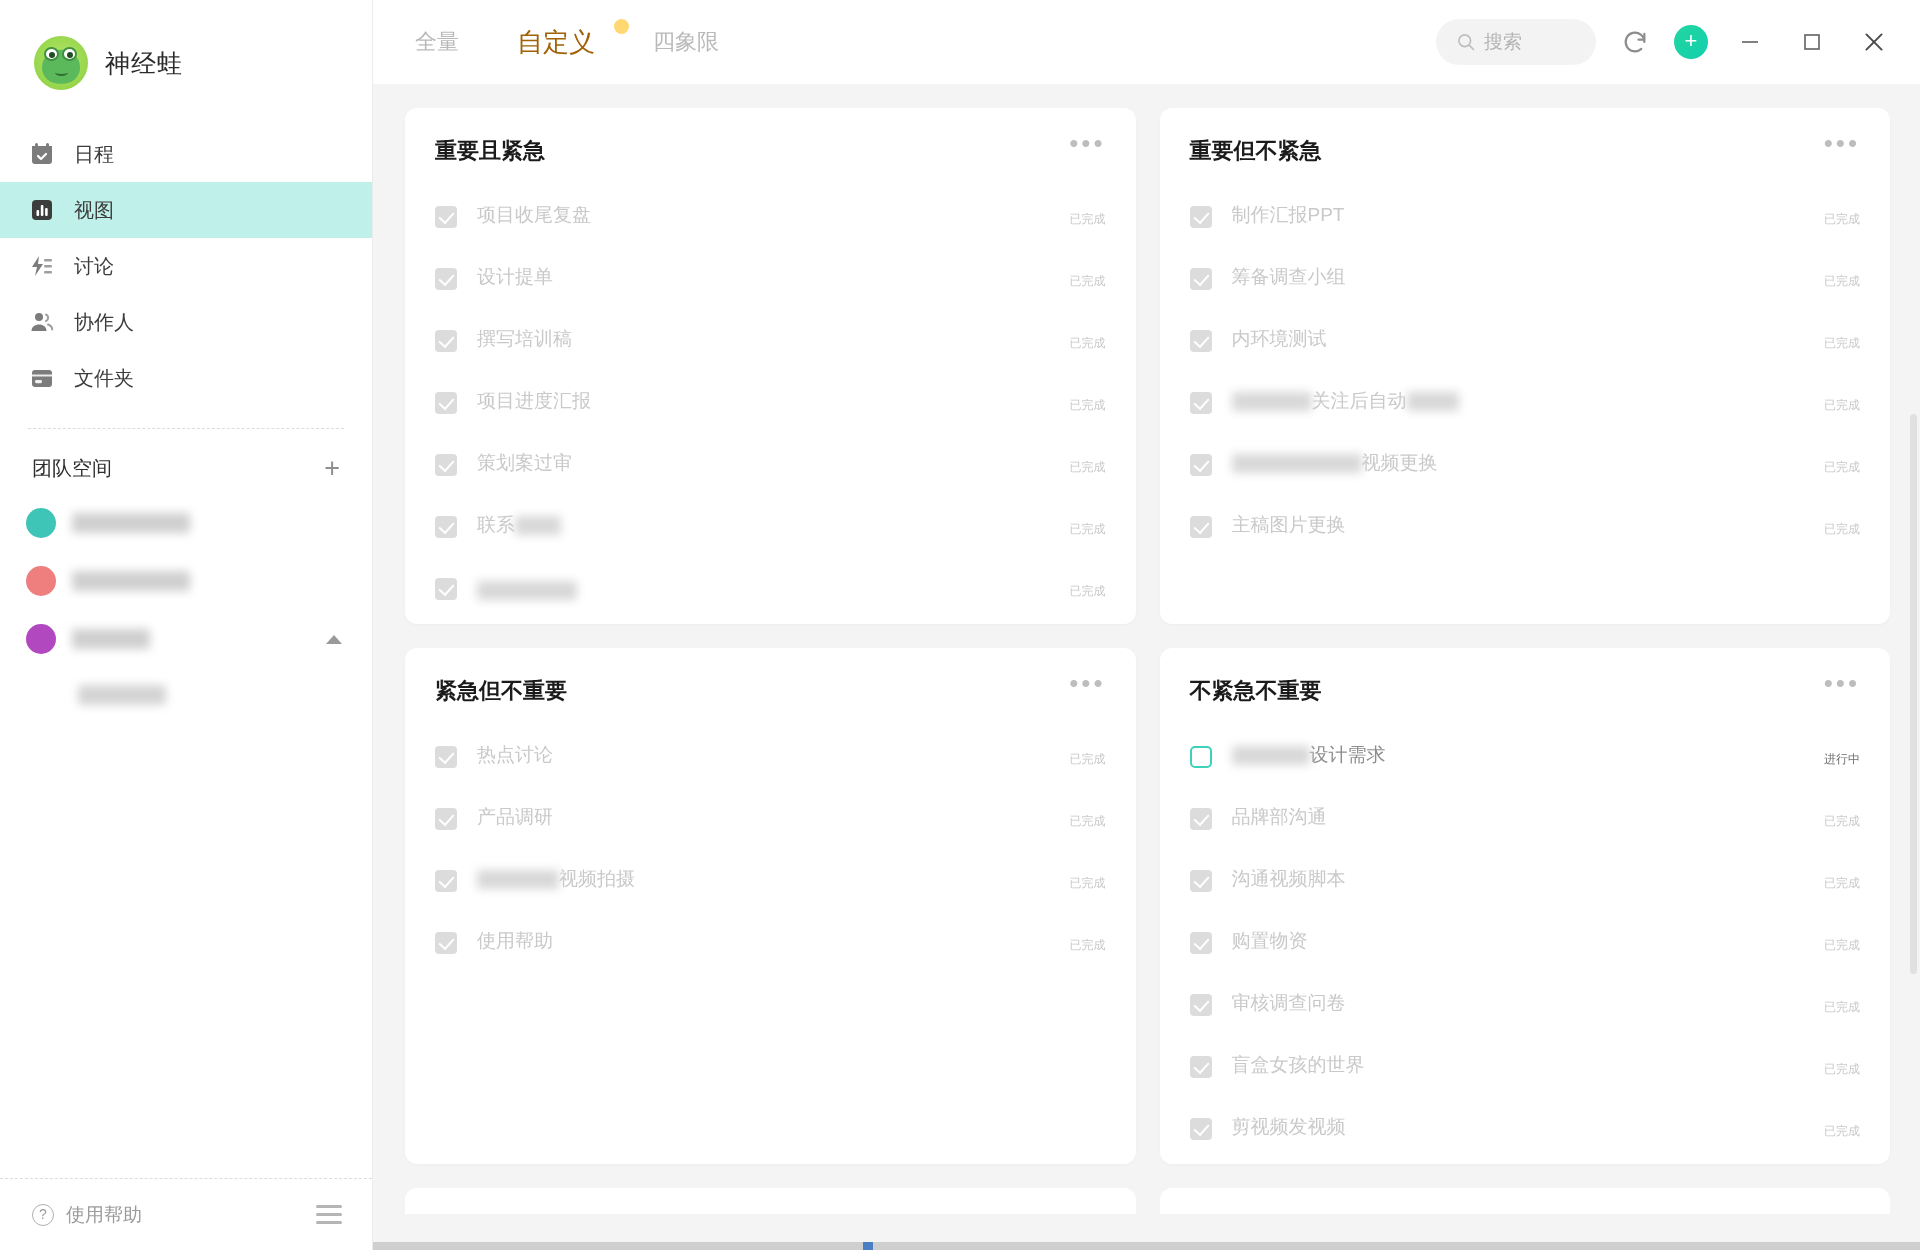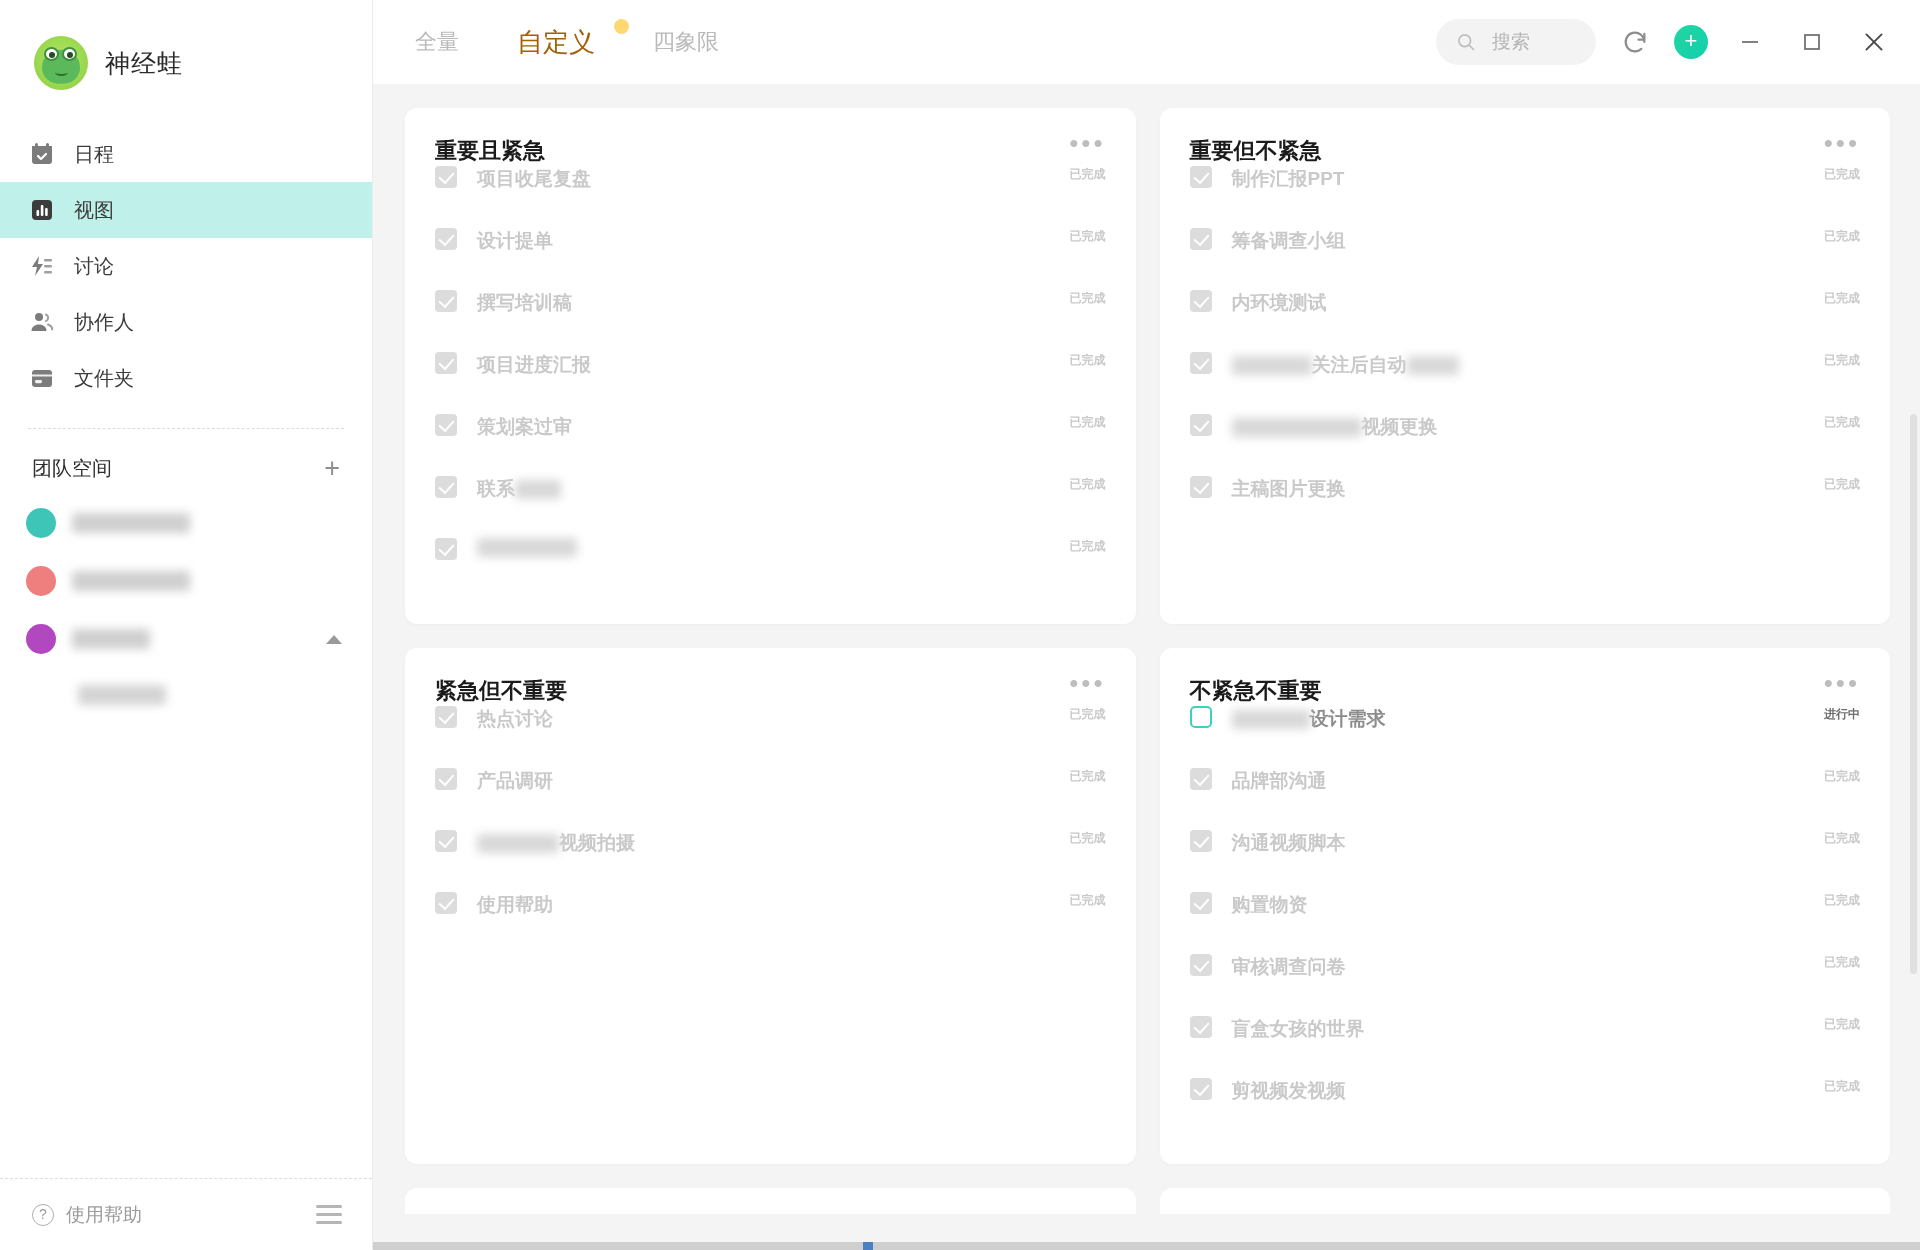--- a/index.html
+++ b/index.html
@@ -103,21 +103,21 @@
   .tab .dot-teal {
     position: absolute; right: -18px; bottom: -2px; width: 26px; height: 26px;
     border-radius: 50%; background: #7fe0d4; z-index: -1;
   }
   .tab .dot-yellow {
     position: absolute; right: -34px; top: -6px; width: 15px; height: 15px;
     border-radius: 50%; background: #ffd773;
   }
   .top-right { margin-left: auto; display: flex; align-items: center; gap: 22px; padding-right: 26px; }
   .searchbox {
-    display: flex; align-items: center; gap: 16px; width: 160px; height: 46px;
+    display: flex; align-items: center; gap: 8px; width: 160px; height: 46px;
     background: #f3f3f3; border-radius: 23px; padding: 0 20px; cursor: text;
   }
   .search-ph { color: #b4b4b4; font-size: 19px; }
   .icon-btn { width: 34px; height: 34px; cursor: pointer; display: flex; align-items: center; justify-content: center; }
   .add-btn {
     width: 34px; height: 34px; border-radius: 50%;
     background: linear-gradient(135deg,#23d6a0,#12cfae);
     color: #fff; font-size: 22px; line-height: 31px; text-align: center; cursor: pointer;
   }
   .win-btn { width: 40px; height: 40px; display: flex; align-items: center; justify-content: center; cursor: pointer; }
@@ -128,21 +128,21 @@
   }
   .grid { display: grid; grid-template-columns: 1fr 1fr; gap: 24px 24px; }
   .card {
     background: #ffffff; border-radius: 12px; padding: 28px 30px 24px 30px;
     box-shadow: 0 1px 3px rgba(0,0,0,0.03);
   }
   .card-head { display: flex; align-items: flex-start; justify-content: space-between; }
   .card-title { font-size: 22px; font-weight: bold; color: #1b1b1b; }
   .more { color: #bdbdbd; font-size: 26px; letter-spacing: 3px; line-height: 14px; cursor: pointer; }
 
-  .task { display: flex; align-items: flex-start; height: 62px; cursor: pointer; font-weight: bold; }
+  .task { display: flex; align-items: flex-end; height: 62px; cursor: pointer; }
   .cbx { width: 22px; height: 22px; flex: 0 0 22px; margin-right: 20px; }
   .cbx.done { border-radius: 4px; background: #dcdcdc; position: relative; }
   .cbx.done::after {
     content: ""; position: absolute; left: 7px; top: 3px;
     width: 7px; height: 12px; border: solid #ffffff;
     border-width: 0 2.6px 2.6px 0; transform: rotate(42deg);
   }
   .cbx.todo { border-radius: 5px; border: 2.4px solid #3ed0bb; background: #fff; }
   .task-name { font-size: 19px; color: #c9c9c9; display: flex; align-items: center; }
   .task-name.active-t { color: #8d8d8d; }

